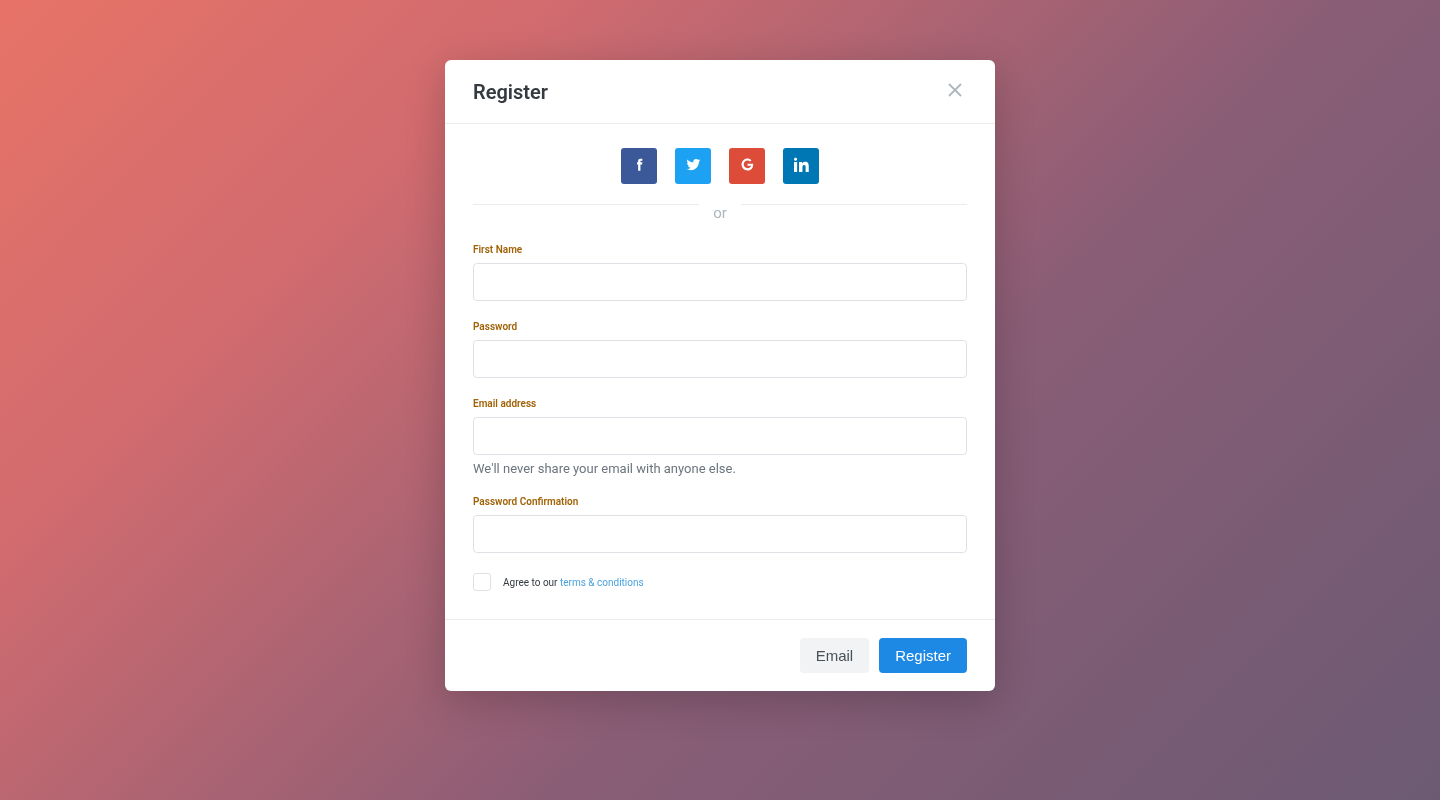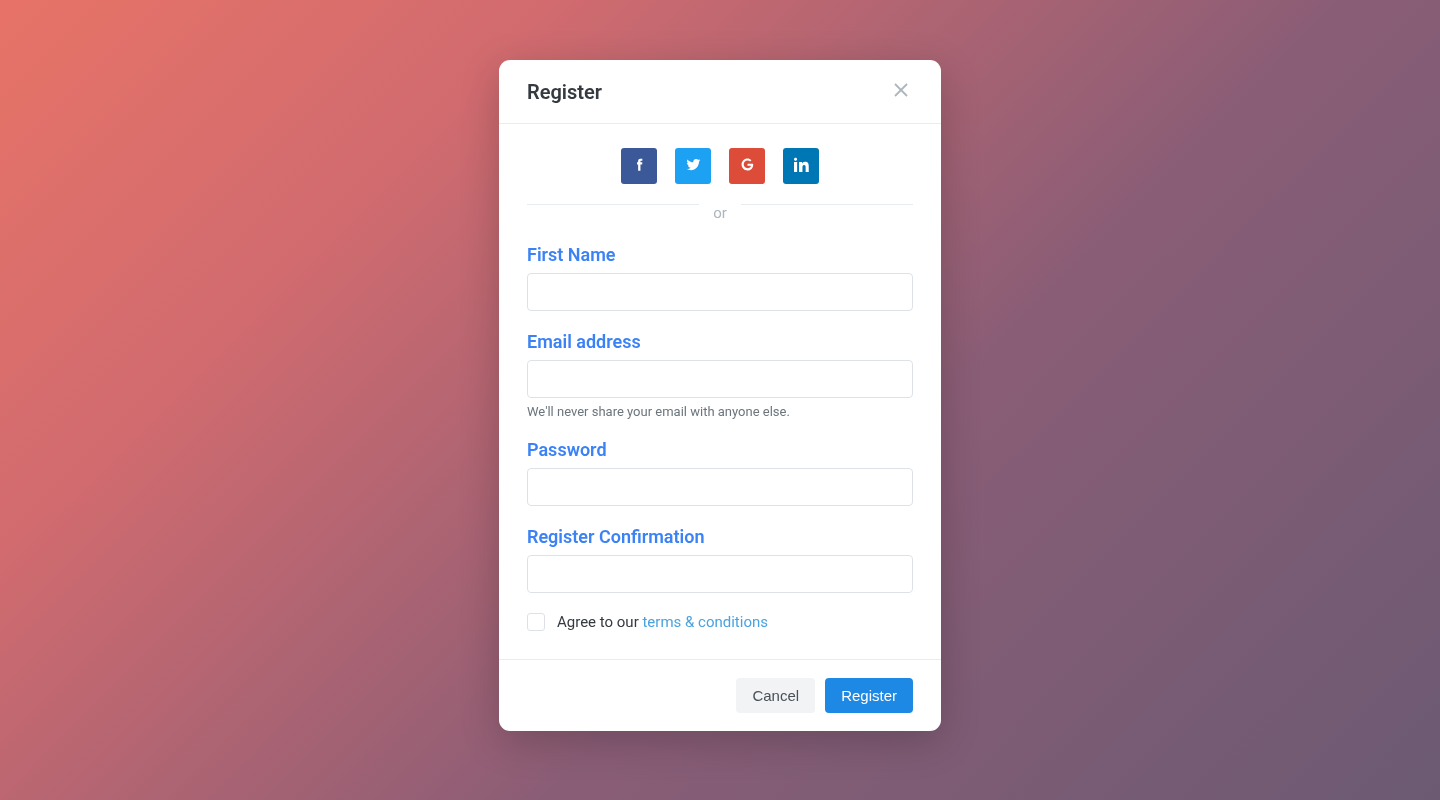--- a/index.html
+++ b/index.html
@@ -8,23 +8,23 @@
     font-family: -apple-system, BlinkMacSystemFont, "Segoe UI", Roboto, "Helvetica Neue", Arial, sans-serif;
     background: linear-gradient(135deg, #e77367 0%, #d16b6f 25%, #8a5d76 60%, #6c5a73 100%);
     min-height: 800px;
     position: relative;
   }
   .modal {
     position: absolute;
     left: 50%;
     top: 60px;
     transform: translateX(-50%);
-    width: 442px;
+    width: 550px;
     background: #fff;
-    border-radius: 11px;
+    border-radius: 6px;
     box-shadow: 0 10px 40px rgba(0,0,0,0.2);
     overflow: hidden;
   }
   .modal-header {
     display: flex;
     align-items: center;
     justify-content: space-between;
     padding: 18px 28px;
     border-bottom: 1px solid #e9ecef;
   }
@@ -91,22 +91,22 @@
   .row2 {
     display: flex;
     gap: 26px;
     margin-bottom: 20px;
   }
   .row2 .form-group { flex: 1; margin-bottom: 0; }
   .form-group { margin-bottom: 20px; }
   .form-label {
     display: block;
     font-weight: 600;
-    color: #3b82f6;
-    font-size: 18px;
+    color: #a16207;
+    font-size: 10px;
     margin-bottom: 8px;
   }
   .form-control {
     width: 100%;
     height: 38px;
     border: 1px solid #dee2e6;
     border-radius: 4px;
     padding: 0 10px;
     font-size: 15px;
     background: #fff;
@@ -126,21 +126,21 @@
     width: 18px;
     height: 18px;
     border: 1px solid #dee2e6;
     border-radius: 3px;
     background: #fff;
     cursor: pointer;
     appearance: none;
   }
   .check-label {
     color: #343a40;
-    font-size: 15px;
+    font-size: 10px;
   }
   .check-label a {
     color: #4aa3df;
     text-decoration: none;
   }
   .modal-footer {
     display: flex;
     justify-content: flex-end;
     gap: 10px;
     padding: 18px 28px;
@@ -212,42 +212,42 @@
     </div>
 
     <div class="row2">
       <div class="form-group">
         <label class="form-label">First Name</label>
         <input type="text" class="form-control" value="" style="">
       </div>
     </div>
 
     <div class="form-group">
+      <label class="form-label">Password</label>
+      <input type="password" class="form-control" value="" style="">
+    </div>
+
+    <div class="form-group">
       <label class="form-label">Email address</label>
       <input type="email" class="form-control" value="" style="">
       <p class="help-text">We'll never share your email with anyone else.</p>
     </div>
 
     <div class="form-group">
-      <label class="form-label">Password</label>
-      <input type="password" class="form-control" value="" style="">
-    </div>
-
-    <div class="form-group">
-      <label class="form-label">Register Confirmation</label>
+      <label class="form-label">Password Confirmation</label>
       <input type="password" class="form-control" value="" style="">
     </div>
 
     <div class="check-row">
       <input type="checkbox" class="checkbox" style="">
       <label class="check-label">
         <span>Agree to our </span><a href="#">terms &amp; conditions</a>
       </label>
     </div>
 
   </div>
 
   <div class="modal-footer">
-    <button class="btn btn-cancel">Cancel</button>
+    <button class="btn btn-cancel">Email</button>
     <button class="btn btn-primary">Register</button>
   </div>
 
 </div>
 
 </body></html>

